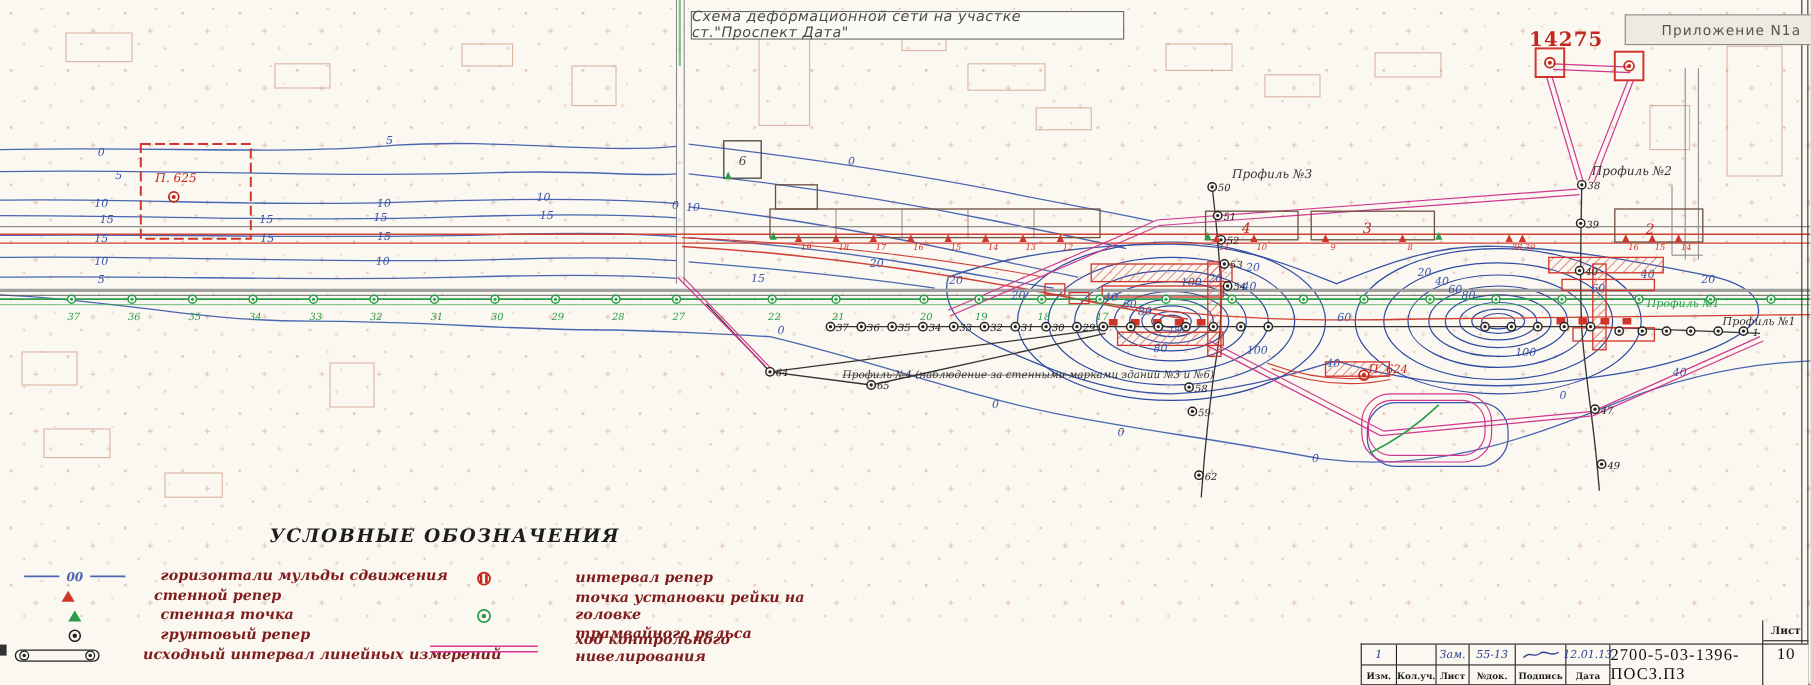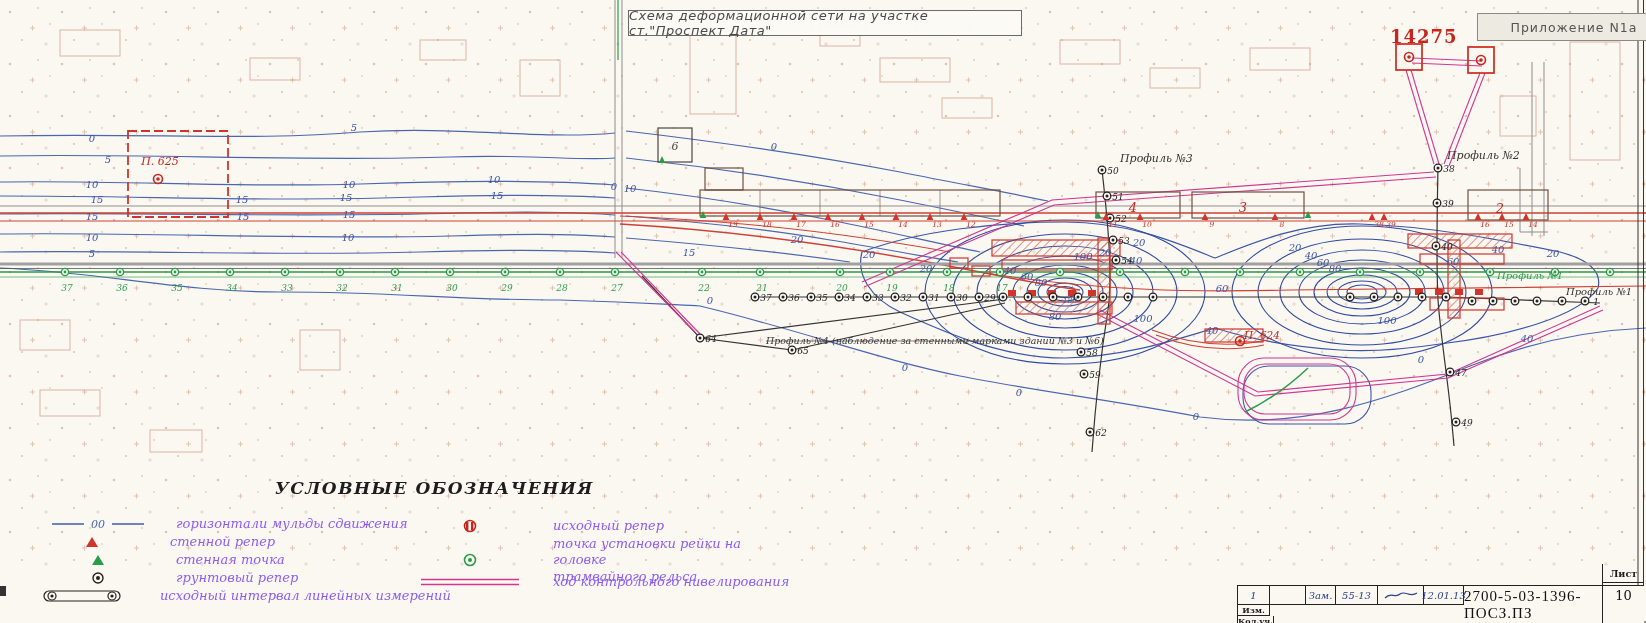--- a/index.html
+++ b/index.html
@@ -5,25 +5,25 @@
   html,body{margin:0;padding:0;background:#e8e6e0;font-family:"DejaVu Sans",sans-serif;}
   .stage{position:relative;width:1646px;height:623px;background:#fbf8f2;overflow:hidden;box-shadow:0 0 4px rgba(0,0,0,.3);}
   svg text{font-family:"DejaVu Serif",serif;}
   .overlay{position:absolute;}
   
   .title-box{left:628px;top:10px;width:392px;height:24px;border:1px solid #6a6a6a;background:rgba(251,250,245,.96);
     display:flex;align-items:center;justify-content:center;font-style:italic;font-size:13px;color:#4a4a4a;letter-spacing:.5px;}
   .appendix-box{left:1477px;top:13px;width:160px;height:26px;border:1px solid #8a8a85;background:#edeae2;
     display:flex;align-items:center;justify-content:center;font-size:12.5px;color:#55544f;letter-spacing:1px;padding-left:16px;}
   
-  .legend{left:0;top:470px;width:760px;height:150px;margin-left:30px;}
+  .legend{left:0;top:470px;width:760px;height:150px;}
   .legend-title{position:absolute;left:245px;top:8px;font-family:"DejaVu Serif",serif;font-style:italic;font-weight:bold;
     font-size:17px;color:#1d1d1d;letter-spacing:1.5px;}
   .lrow{position:absolute;display:flex;align-items:center;font-family:"DejaVu Serif",serif;font-style:italic;
-    font-size:13px;color:#8b5cf6;}
+    font-size:13px;color:#7f1d1d;font-weight:bold;}
   .lsym{display:inline-flex;width:100px;justify-content:center;align-items:center;}
   .lsym2{display:inline-flex;width:110px;justify-content:center;align-items:center;}
   .llab{margin-left:28px;white-space:pre-line;line-height:1.25;}
   
   .tblock{left:1237px;top:585px;width:406px;height:37px;border-top:1.5px solid #222;border-left:1.2px solid #222;background:#fbf8f2;}
   .tb-row{position:absolute;display:flex;}
   .tb-cell{border-right:1px solid #222;border-bottom:1px solid #222;box-sizing:border-box;display:flex;
     align-items:center;justify-content:center;font-family:"DejaVu Serif",serif;font-size:8px;color:#1c1c1c;font-weight:bold;}
   .tb-hand{font-family:"DejaVu Serif",serif;font-style:italic;color:#2b3f8c;font-size:10px;font-weight:normal;border-bottom:1px solid #222;border-right:1px solid #222;box-sizing:border-box;display:flex;align-items:center;justify-content:center;}
   .doc-num{position:absolute;left:226px;top:0;width:138px;height:37px;display:flex;align-items:center;justify-content:center;
@@ -578,21 +578,21 @@
   </div>
 
   <div class="lrow" style="left:385px;top:48px;">
     <span class="lsym2">
       <svg width="110" height="14">
             <circle cx="55" cy="7" r="5.5" fill="none" stroke="#c4271d" stroke-width="1.6"></circle>
       <rect x="51" y="3" width="2.4" height="8" fill="#c4271d"></rect>
             <rect x="56" y="3" width="2.4" height="8" fill="#c4271d"></rect>
           </svg>
         </span>
-    <span class="llab">исходный репер</span>
+    <span class="llab">интервал репер</span>
   </div>
   <div class="lrow" style="left:385px;top:104px;">
     <span class="lsym2">
       <svg width="110" height="12">
             <line x1="6" y1="3.5" x2="104" y2="3.5" stroke="#d1378f" stroke-width="1.4"></line>
       <line x1="6" y1="8.5" x2="104" y2="8.5" stroke="#d1378f" stroke-width="1.4"></line>
           </svg>
         </span>
     <span class="llab">ход контрольного нивелирования</span>
   </div>
@@ -615,21 +615,21 @@
     <span class="tb-hand" style="width:36px;"></span>
     <span class="tb-hand" style="width:30px;">Зам.</span>
     <span class="tb-hand" style="width:42px;">55-13</span>
     <span class="tb-hand" style="width:46px;">
       <svg width="36" height="12">
             <path d="M2,9 C8,2 12,10 17,5 C22,1 27,9 34,4" stroke="#2b3f8c" stroke-width="1.2" fill="none"></path>
           </svg>
         </span>
     <span class="tb-hand" style="width:40px;">12.01.13</span>
   </div>
-  <div class="tb-row" style="left:0;top:19px;width:226px;height:18px;flex-direction:column;">
+  <div class="tb-row" style="left:0;top:19px;width:226px;height:18px;">
     <span class="tb-cell" style="width:32px;">Изм.</span>
     <span class="tb-cell" style="width:36px;">Кол.уч.</span>
     <span class="tb-cell" style="width:30px;">Лист</span>
     <span class="tb-cell" style="width:42px;">№док.</span>
     <span class="tb-cell" style="width:46px;text-align:right;">Подпись</span>
     <span class="tb-cell" style="width:40px;">Дата</span>
   </div>
   <div class="doc-num">2700-5-03-1396-ПОСЗ.ПЗ</div>
   <div class="sheet-box">
     <div class="sheet-lab">Лист</div>

